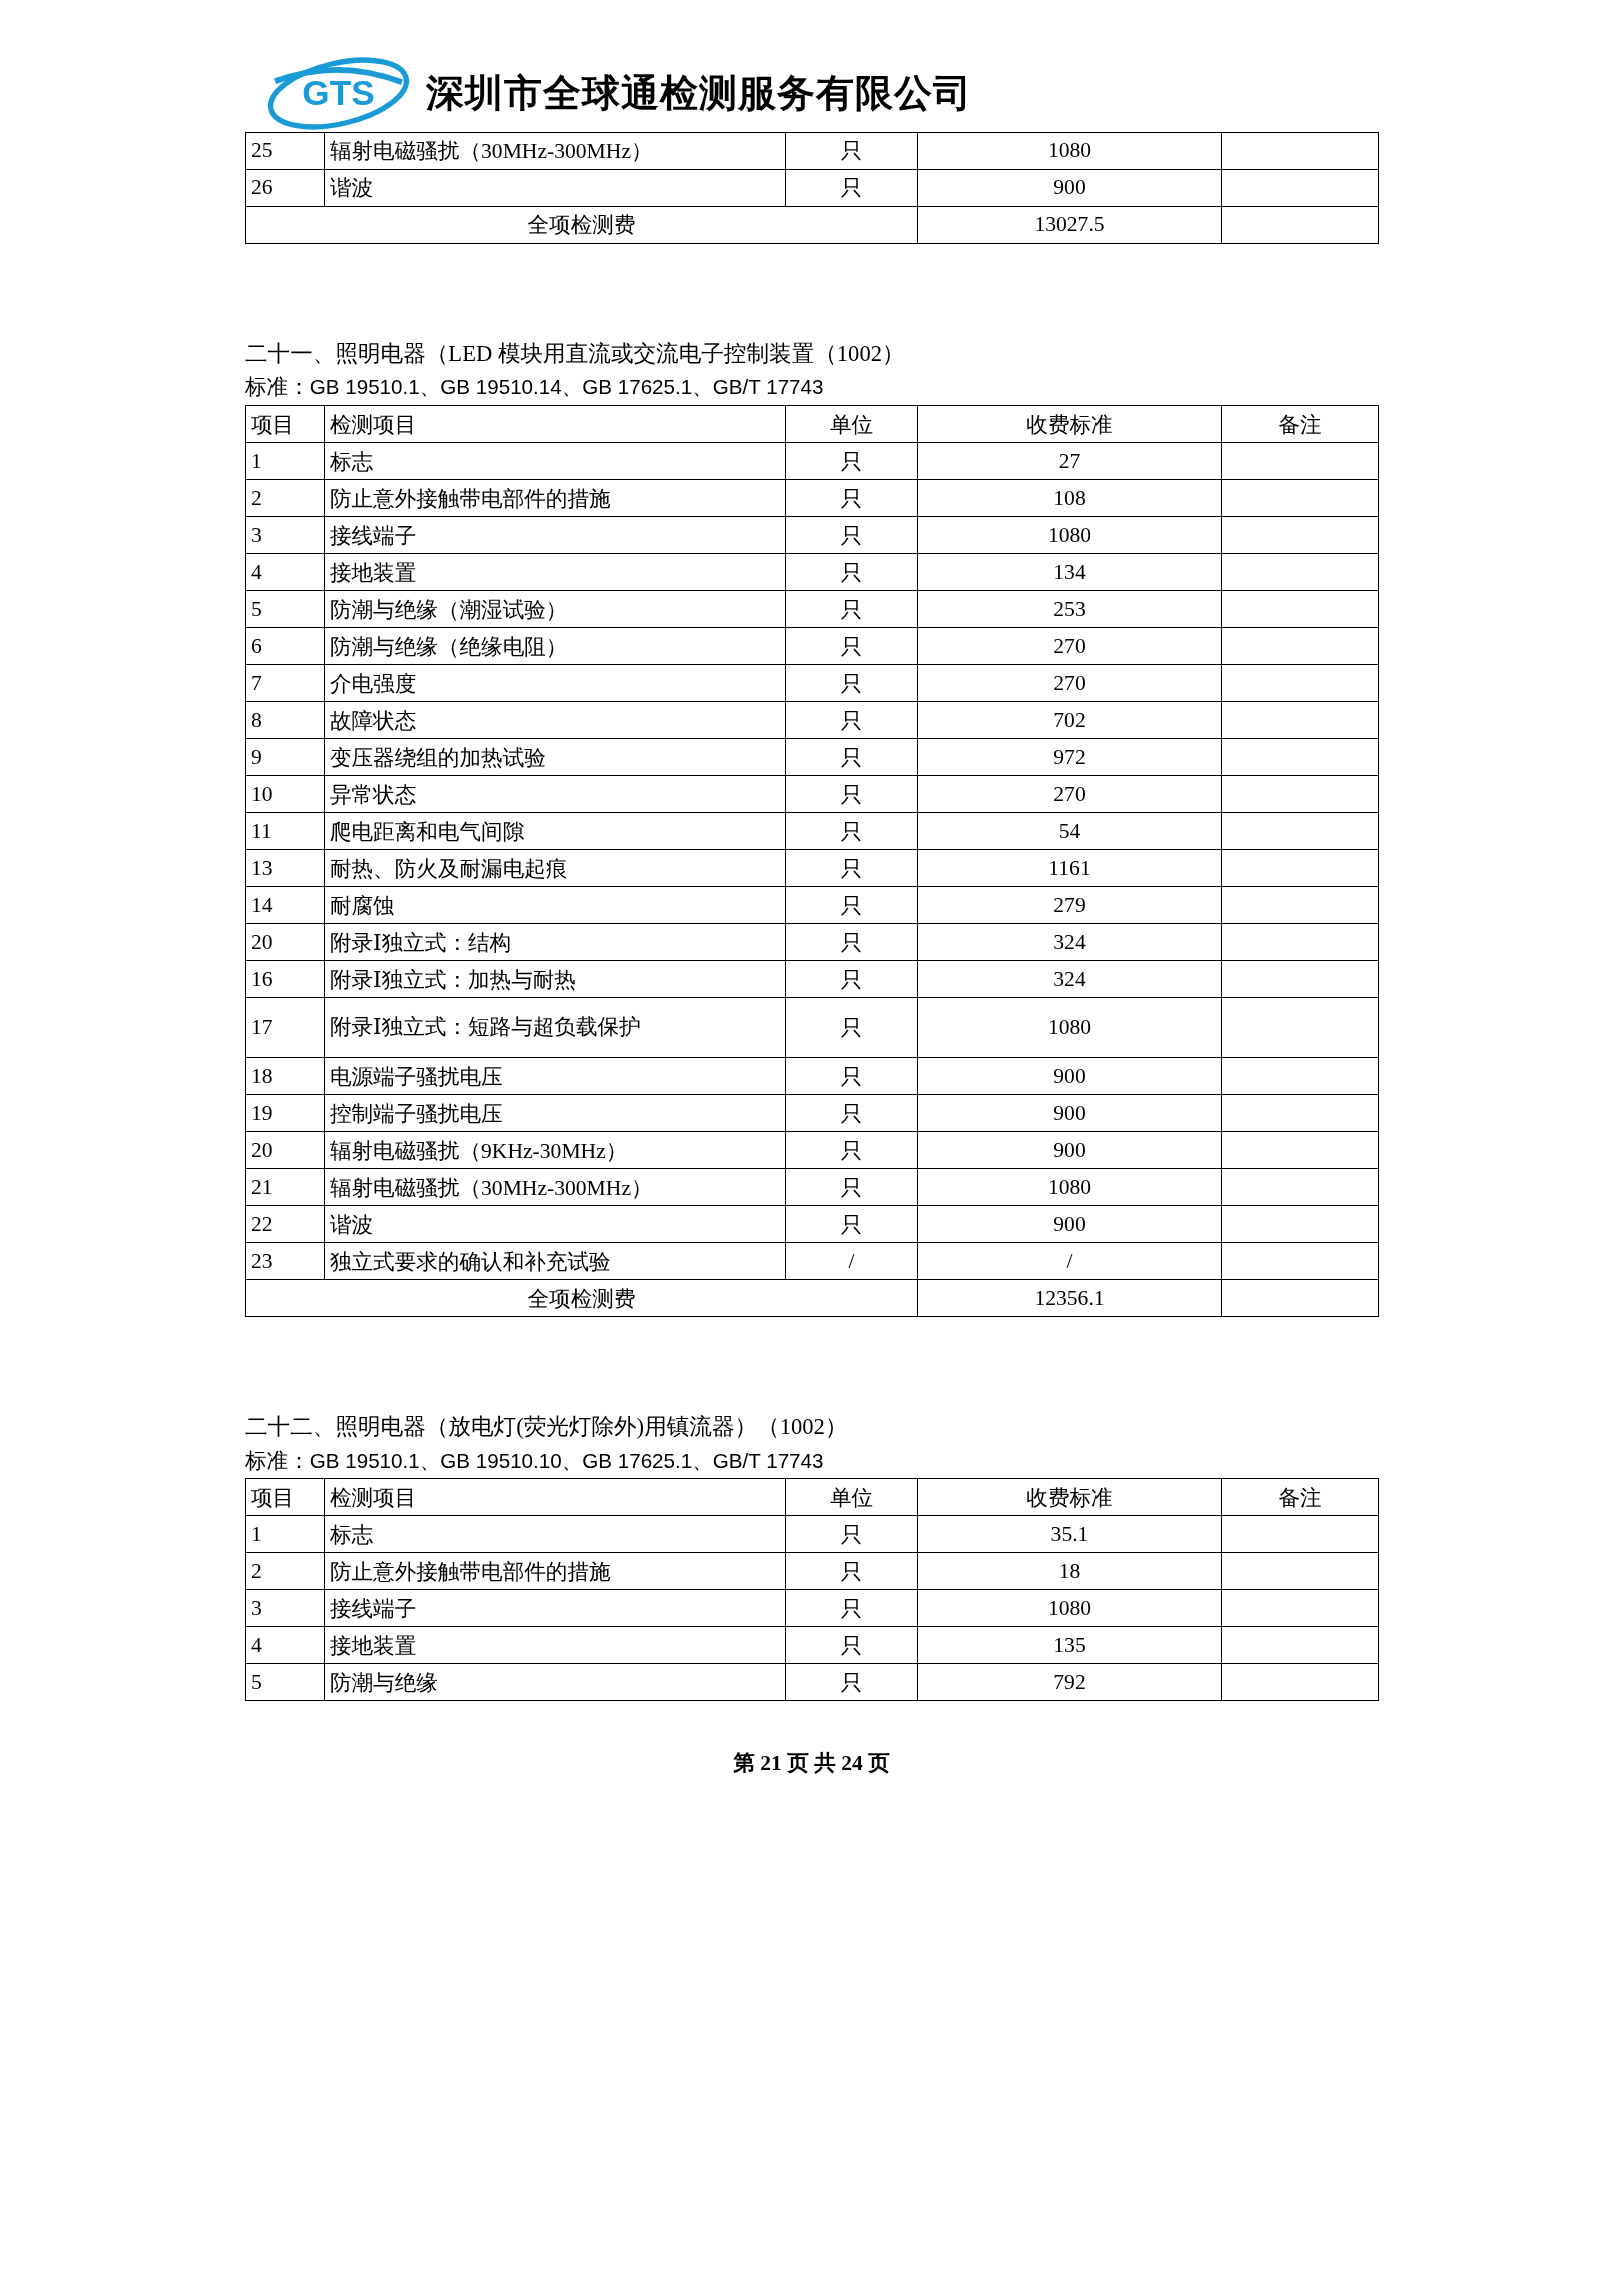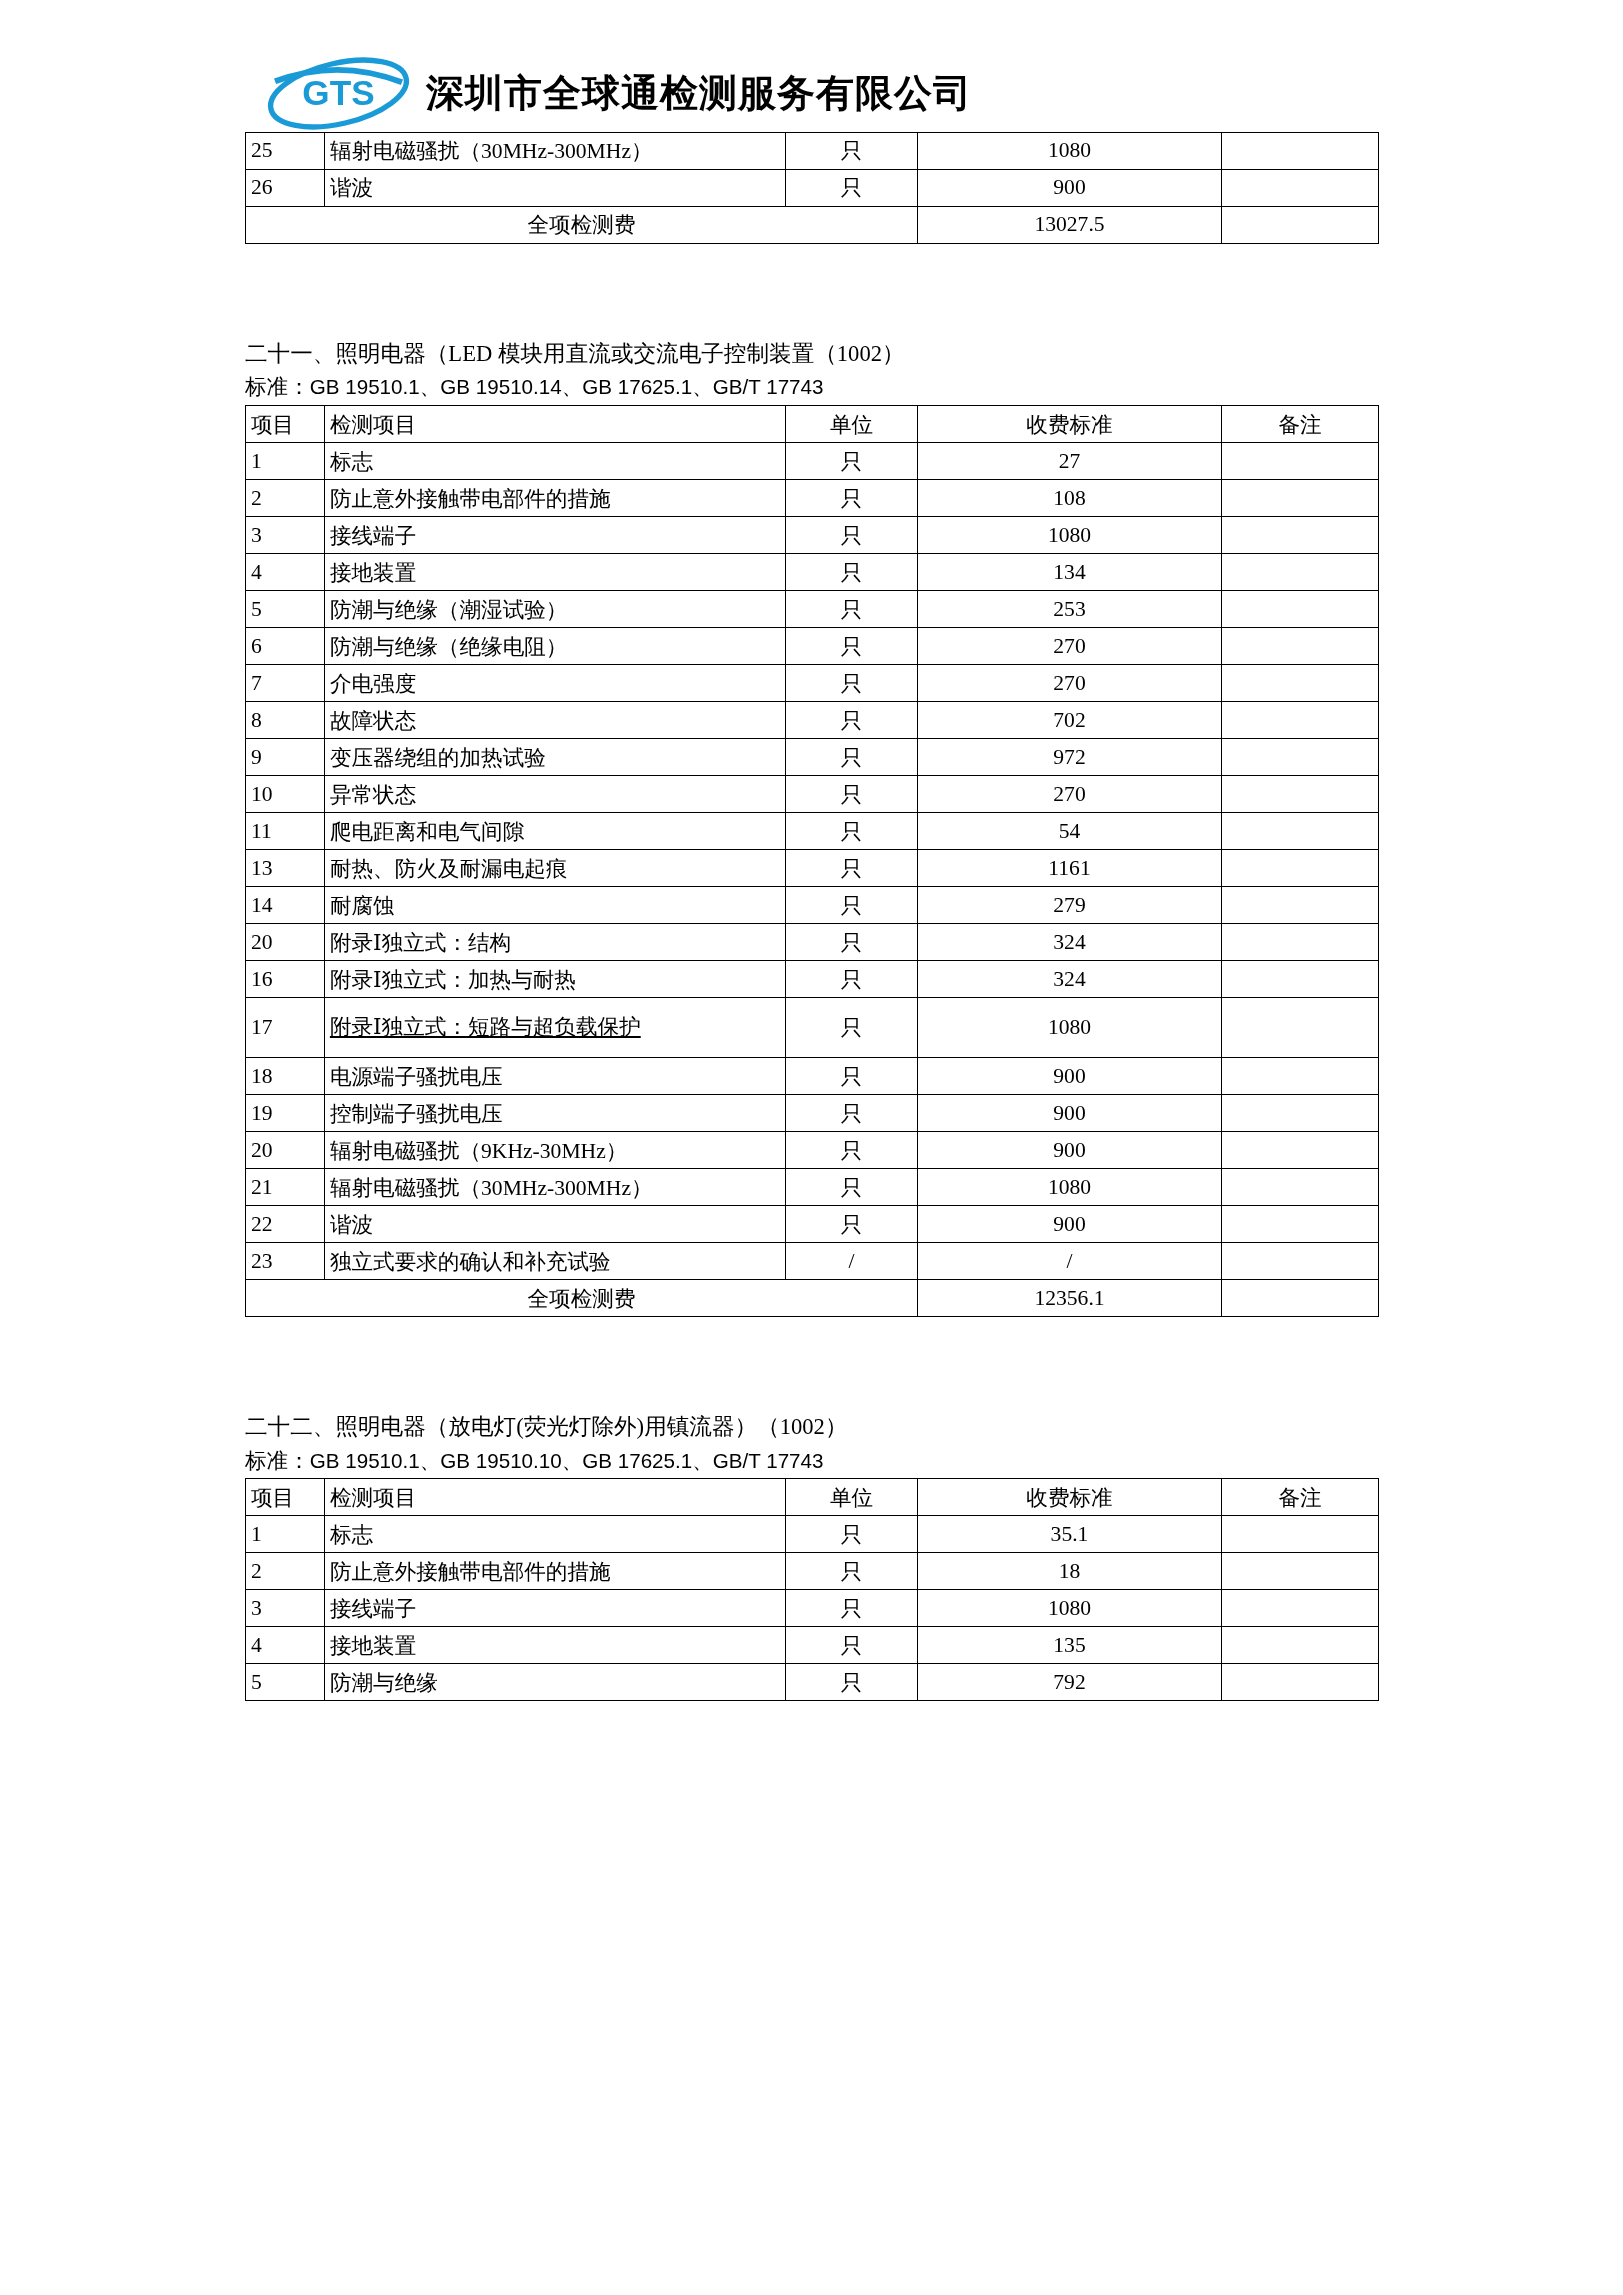--- a/index.html
+++ b/index.html
@@ -93,21 +93,21 @@
     line-height: 1.6;
     white-space: nowrap;
   }
   .sec-std .std-ascii {
     font-family: "Liberation Sans", sans-serif;
     font-size: 20.6px;
   }
   .gap-lg { height: 93px; }
 
   .tall td { height: 60px; }
-  .two-line-item { line-height: 1.25; text-decoration: underline; }
+  .two-line-item { line-height: 1.25; }
 
   
   .footer {
     position: absolute;
     left: 0;
     right: 0;
     bottom: 74px;
     text-align: center;
     font-size: 21.6px;
     font-weight: bold;
@@ -380,15 +380,18 @@
       <tr>
         <td class="c-idx num">5</td>
         <td class="c-item">防潮与绝缘</td>
         <td class="c-unit">只</td>
         <td class="c-fee num">792</td>
         <td class="c-note"></td>
       </tr>
     </tbody>
   </table>
 
+  <div class="footer">
+    <span class="pg">第 21 页 共 24 页</span>
+  </div>
 
 </div>
 
 
 </body></html>

